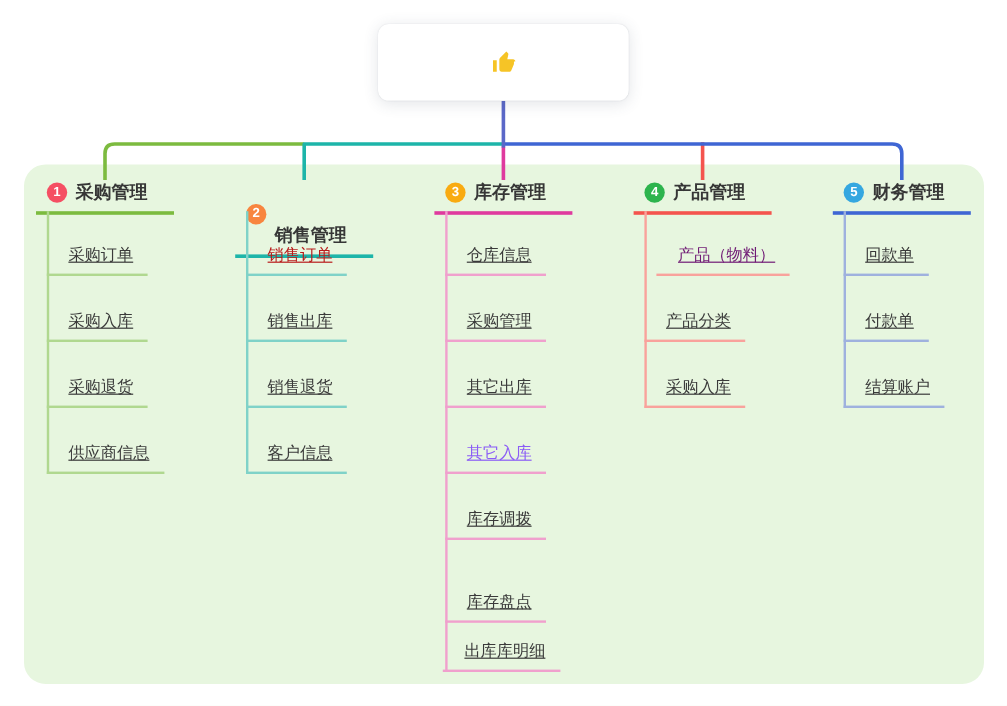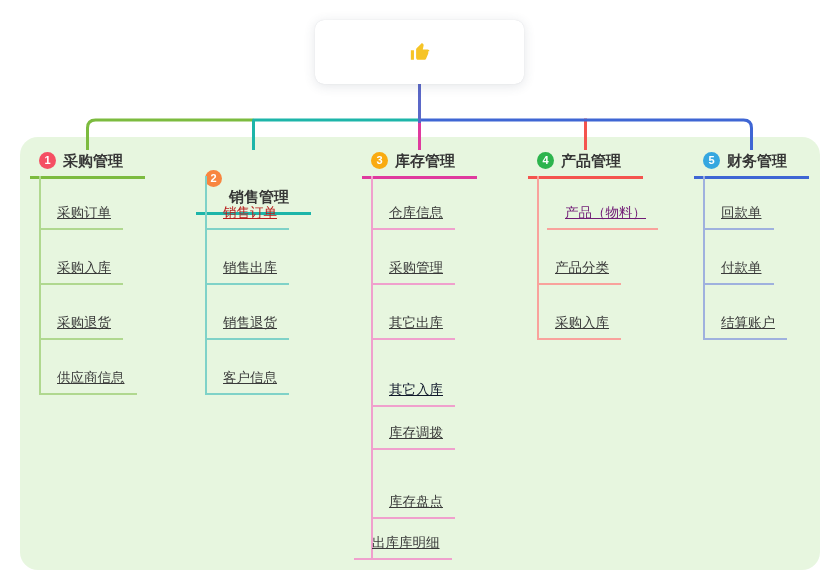--- a/index.html
+++ b/index.html
@@ -73,24 +73,24 @@
       <div class="child-node" style="left: 205px; top: 314px; border-bottom-color: rgb(127, 210, 200); color: rgb(58, 58, 58);">销售退货</div>
       <div class="child-node" style="left: 205px; top: 369px; border-bottom-color: rgb(127, 210, 200); color: rgb(58, 58, 58);">客户信息</div>
       <div class="branch-header" style="left: 362px; top: 151px; border-bottom-color: rgb(223, 58, 158);">
         <span class="badge" style="background: rgb(249, 171, 17);">3</span>
         <span class="branch-label" style="color: rgb(54, 54, 54);">库存管理</span>
       </div>
       <div class="vline" style="left: 371px; top: 176px; height: 384px; background: rgb(240, 160, 205);"></div>
       <div class="child-node" style="left: 371px; top: 204px; border-bottom-color: rgb(240, 160, 205); color: rgb(58, 58, 58);">仓库信息</div>
       <div class="child-node" style="left: 371px; top: 259px; border-bottom-color: rgb(240, 160, 205); color: rgb(58, 58, 58);">采购管理</div>
       <div class="child-node" style="left: 371px; top: 314px; border-bottom-color: rgb(240, 160, 205); color: rgb(58, 58, 58);">其它出库</div>
-      <div class="child-node" style="left: 371px; top: 381px; border-bottom-color: rgb(240, 160, 205); color: #0f172a;">其它入库</div>
+      <div class="child-node" style="left: 371px; top: 369px; border-bottom-color: rgb(240, 160, 205); color: #8b5cf6;">其它入库</div>
       <div class="child-node" style="left: 371px; top: 424px; border-bottom-color: rgb(240, 160, 205); color: rgb(58, 58, 58);">库存调拨</div>
       <div class="child-node" style="left: 371px; top: 493px; border-bottom-color: rgb(240, 160, 205); color: rgb(58, 58, 58);">库存盘点</div>
-      <div class="child-node" style="left: 354px; top: 534px; border-bottom-color: rgb(240, 160, 205); color: rgb(58, 58, 58);">出库库明细</div>
+      <div class="child-node" style="left: 369px; top: 534px; border-bottom-color: rgb(240, 160, 205); color: rgb(58, 58, 58);">出库库明细</div>
       <div class="branch-header" style="left: 528px; top: 151px; border-bottom-color: rgb(244, 84, 78);">
         <span class="badge" style="background: rgb(45, 180, 77);">4</span>
         <span class="branch-label" style="color: rgb(54, 54, 54);">产品管理</span>
       </div>
       <div class="vline" style="left: 537px; top: 176px; height: 164px; background: rgb(249, 162, 156);"></div>
       <div class="child-node" style="left: 547px; top: 204px; border-bottom-color: rgb(249, 162, 156); color: #701a75;">产品（物料）</div>
       <div class="child-node" style="left: 537px; top: 259px; border-bottom-color: rgb(249, 162, 156); color: rgb(58, 58, 58);">产品分类</div>
       <div class="child-node" style="left: 537px; top: 314px; border-bottom-color: rgb(249, 162, 156); color: rgb(58, 58, 58);">采购入库</div>
       <div class="branch-header" style="left: 694px; top: 151px; border-bottom-color: rgb(63, 102, 212);">
         <span class="badge" style="background: rgb(53, 167, 224);">5</span>

